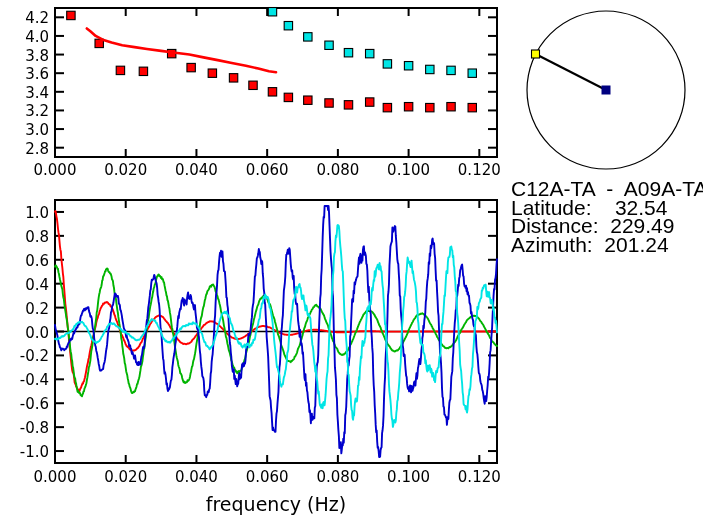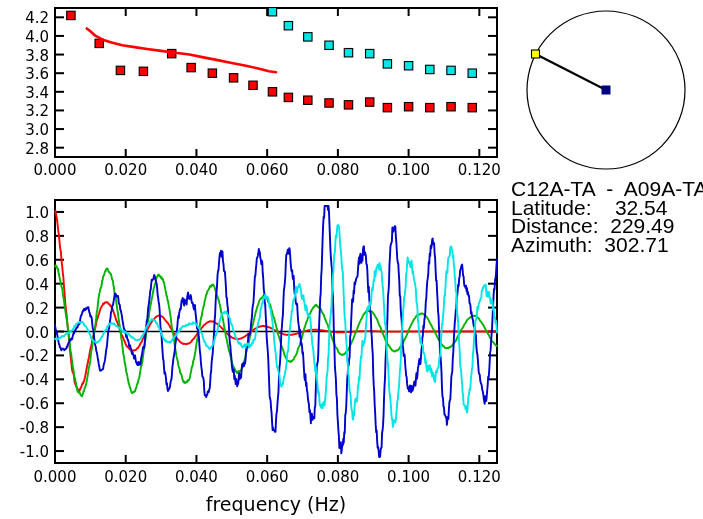--- a/index.html
+++ b/index.html
@@ -144,21 +144,21 @@
     <line x1="27.5" y1="52" x2="98" y2="88" stroke="#000000" stroke-width="2.2"></line>
     <rect x="23.5" y="48" width="8" height="8" fill="#ffff00" stroke="#000000" stroke-width="1.1"></rect>
     <rect x="94" y="84" width="8" height="8" fill="#000080" stroke="#000080" stroke-width="1"></rect>
   </svg>
 </div>
 
 <div class="info">
   <div class="info-line">C12A-TA  -  A09A-TA</div>
   <div class="info-line">Latitude:    32.54</div>
   <div class="info-line">Distance:  229.49</div>
-  <div class="info-line">Azimuth:  302.71</div>
+  <div class="info-line">Azimuth:  201.24</div>
 </div>
 
 <div class="panel" style="left:0;top:190px;width:510px;height:329px;">
   <svg id="svg-bot" width="510" height="329">
       <g>
         <rect x="55" y="10" width="442" height="263" fill="none" stroke="#000" stroke-width="2"></rect>
         <line x1="55" y1="273" x2="55" y2="265" stroke="#000" stroke-width="2"></line>
         <line x1="55" y1="10" x2="55" y2="18" stroke="#000" stroke-width="2"></line>
         <text x="55" y="292" class="tick-lbl" text-anchor="middle">0.000</text>
         <line x1="125.72" y1="273" x2="125.72" y2="265" stroke="#000" stroke-width="2"></line>

